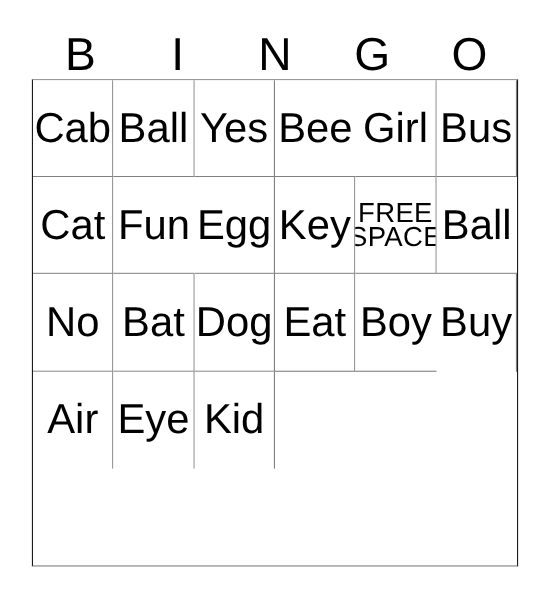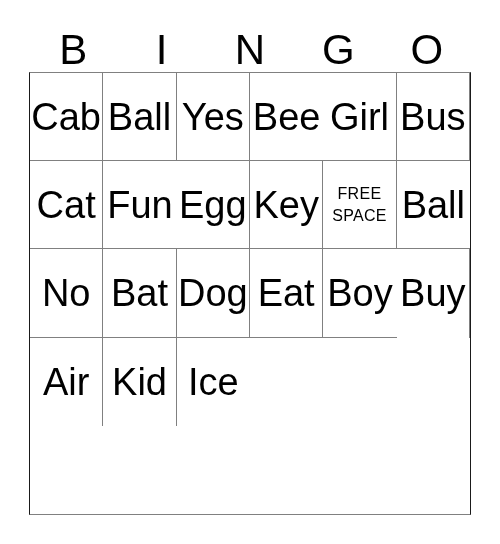--- a/index.html
+++ b/index.html
@@ -85,21 +85,21 @@
   }
   .bingo-cell.col-last {
     border-right: none;
   }
   .bingo-cell.row-last {
     border-bottom: none;
   }
 
   
   .bingo-cell.free-space {
-    font-size: 16px;
+    font-size: 25px;
     line-height: 22px;
     letter-spacing: 0.3px;
     flex-direction: column;
   }
   .free-line {
     display: block;
     white-space: nowrap;
   }
 </style>
 </head>
@@ -136,17 +136,17 @@
     <div class="bingo-cell col-last">Ball</div>
 
     <div class="bingo-cell">No</div>
     <div class="bingo-cell">Bat</div>
     <div class="bingo-cell">Dog</div>
     <div class="bingo-cell">Eat</div>
     <div class="bingo-cell col-last">Boy</div>
 
     <div class="bingo-cell row-last">Buy</div>
     <div class="bingo-cell row-last">Air</div>
+    <div class="bingo-cell row-last">Eye</div>
     <div class="bingo-cell row-last">Kid</div>
-    <div class="bingo-cell row-last col-last">Ice</div>
 
   </div>
 </div>
 
 </body></html>

